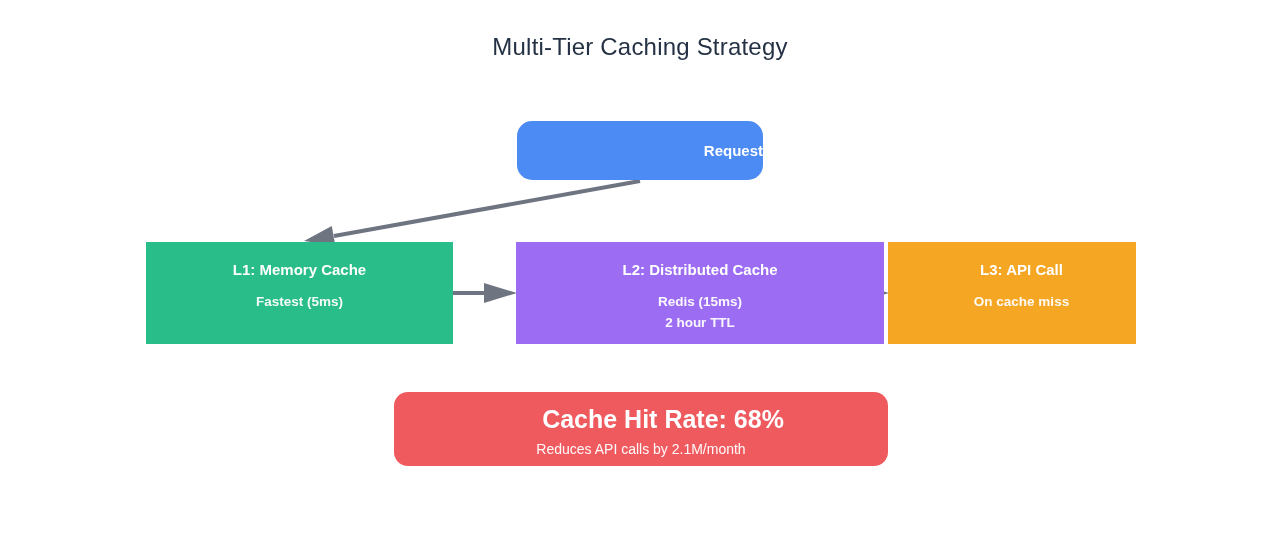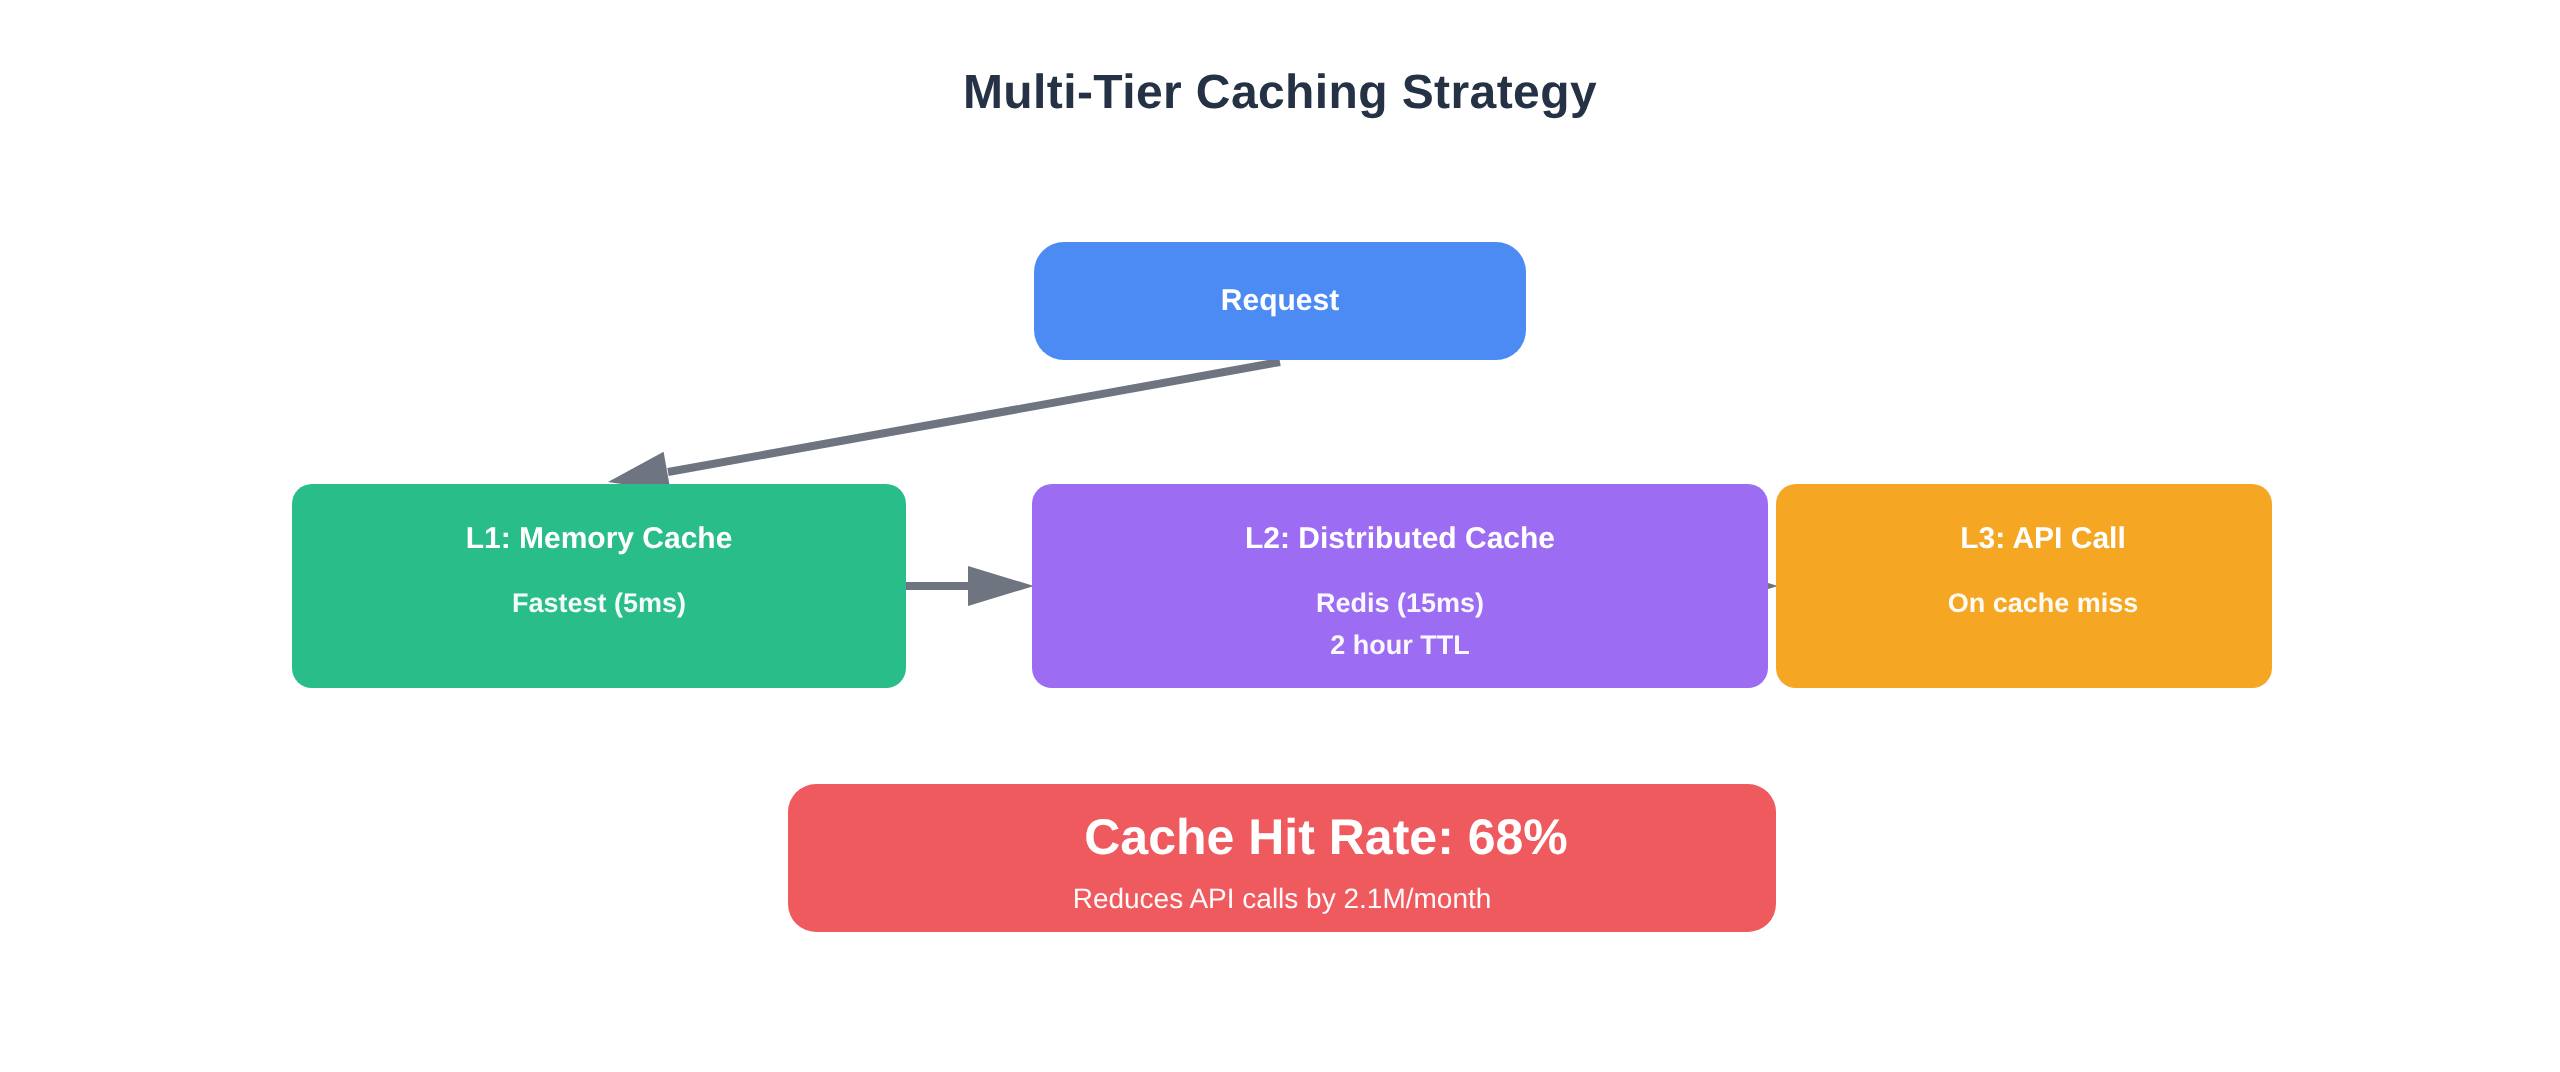--- a/index.html
+++ b/index.html
@@ -11,21 +11,21 @@
     font-family: "Liberation Sans", sans-serif;
     overflow: hidden;
   }
   .diagram-title {
     position: absolute;
     top: 33px;
     left: 0;
     width: 100%;
     text-align: center;
     font-size: 24px;
-    font-weight: bold;
+    font-weight: normal;
     color: #253245;
     letter-spacing: 0.2px;
   }
   .arrow-layer {
     position: absolute;
     top: 0; left: 0;
     width: 1280px; height: 536px;
     pointer-events: none;
   }
   .node {
@@ -37,21 +37,21 @@
   .node-request {
     left: 517px; top: 121px;
     width: 246px; height: 59px;
     border-radius: 15px;
     display: flex; align-items: center; justify-content: center;
     font-size: 15px; font-weight: bold;
   }
   .node-tier {
     top: 242px;
     height: 102px;
-    border-radius: 10px;
+    border-radius: 0;
     padding-top: 19px;
   }
   .node-l1 { left: 146px; width: 307px; }
   .node-l2 { left: 516px; width: 368px; }
   .node-l3 { left: 888px; width: 248px; padding-left: 19px; }
   .tier-title {
     font-size: 15px;
     font-weight: bold;
     margin-bottom: 13px;
   }
@@ -93,21 +93,21 @@
     <g>
       <line x1="453" y1="293" x2="486" y2="293" stroke-width="4" stroke="#6e7480"></line>
       <polygon points="517,293 484,283 484,303" fill="#6e7480"></polygon>
     </g>
     <g>
       <line x1="826" y1="293" x2="858" y2="293" stroke-width="4" stroke="#6e7480"></line>
       <polygon points="889,293 856,283 856,303" fill="#6e7480"></polygon>
     </g>
   </svg>
 
-  <div class="node node-request" style="background-color: rgb(75, 139, 243);">
+  <div class="node node-request" style="background-color: rgb(75, 139, 243); justify-content: flex-end;">
     <span>Request</span>
   </div>
 
   <div class="node node-tier node-l1" style="background-color: rgb(41, 189, 138);">
     <div class="tier-title">L1: Memory Cache</div>
     <div class="tier-detail">Fastest (5ms)</div>
   </div>
 
   <div class="node node-tier node-l2" style="background-color: rgb(156, 109, 242);">
     <div class="tier-title">L2: Distributed Cache</div>

